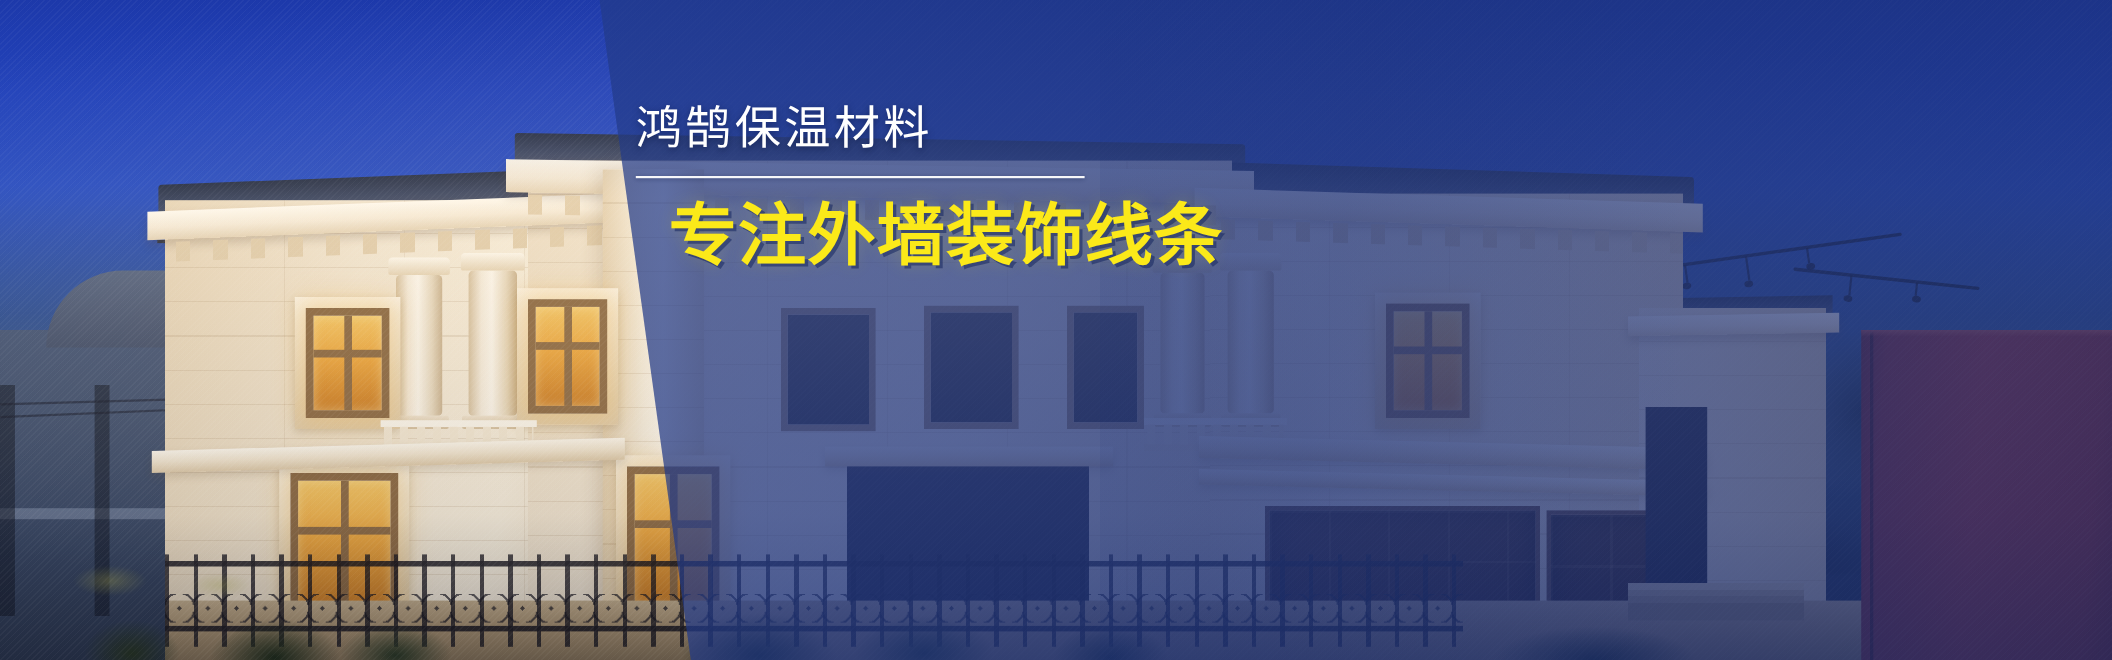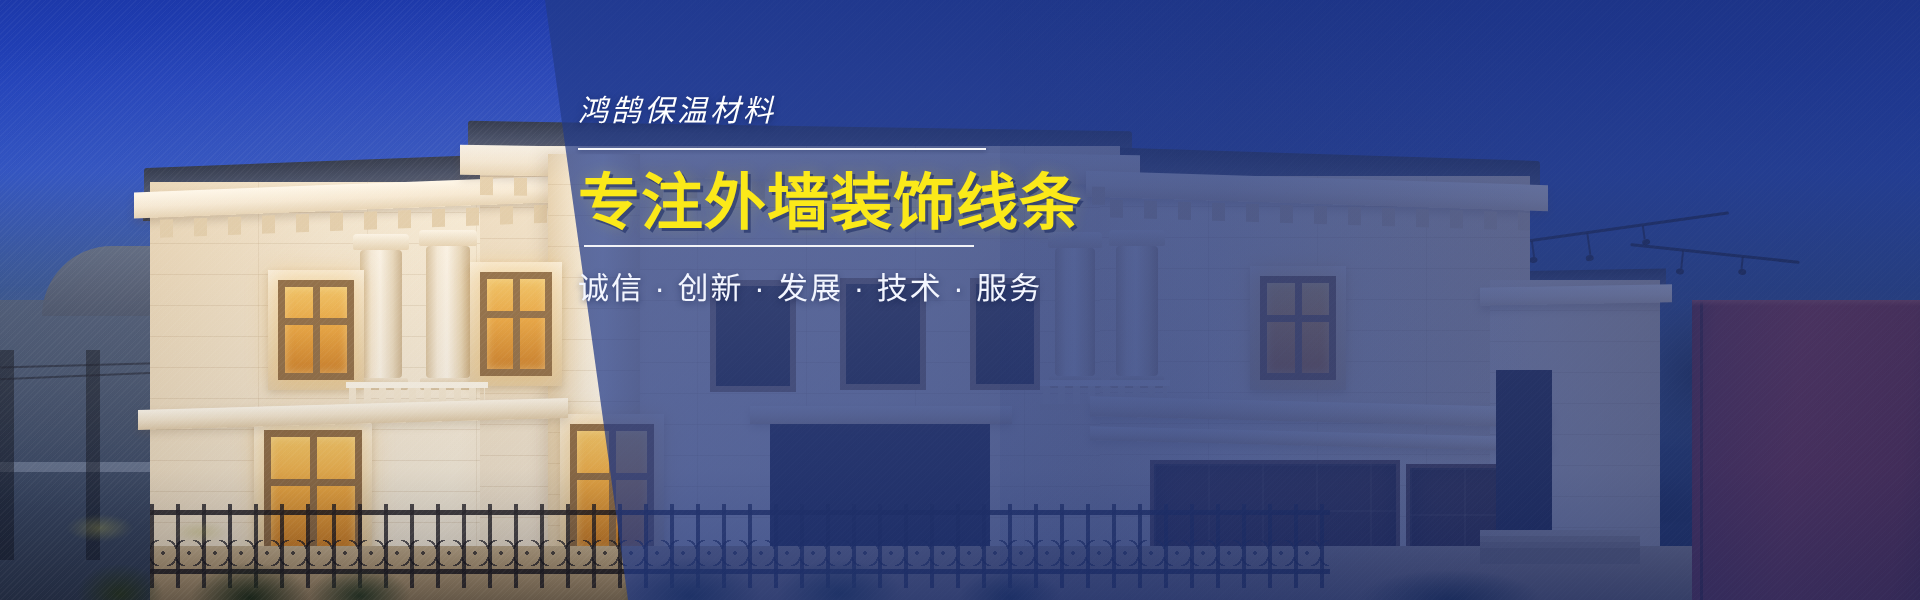--- a/index.html
+++ b/index.html
@@ -388,48 +388,47 @@
     background: linear-gradient(90deg, rgba(30,52,124,.10), rgba(30,52,124,0) 60%);
   }
 
   
   .content {
     position: absolute;
     left: 578px; top: 96px; width: 1180px;
     color: #fff;
   }
   .brand {
-    font-size: 30px;
+    font-size: 42px;
     letter-spacing: 3px;
     line-height: 1;
     color: #ffffff;
     text-shadow: 0 2px 6px rgba(10,20,60,.55);
     margin: 0 0 22px 0;
     font-weight: 400;
-    font-style: italic;
   }
   .rule {
     width: 408px; height: 2px;
     background: #ffffff;
     opacity: .95;
     margin: 0 0 20px 0;
     box-shadow: 0 1px 4px rgba(10,20,60,.4);
   }
   .headline {
     margin: 0;
     font-size: 62px;
     font-weight: 700;
     line-height: 1.08;
     letter-spacing: 1px;
     color: #fbe919;
     text-shadow:
       3px 3px 0 rgba(22,38,96,.55),
       0 0 16px rgba(251,233,25,.18);
   }
-  .headline .l2 { display: block; }
+  .headline .l2 { display: block; margin-left: 30px; }
   .tagline {
     margin: 26px 0 0 0;
     font-size: 31px;
     letter-spacing: 2px;
     color: #f3f6ff;
     text-shadow: 0 2px 6px rgba(10,20,60,.5);
     position: relative;
   }
   .tagline::before {
     content: "";
@@ -589,16 +588,15 @@
   <div class="content">
 
     <div class="brand">鸿鹄保温材料</div>
 
     <div class="rule"></div>
 
     <h1 class="headline">
       <span class="l2">专注外墙装饰线条</span>
     </h1>
 
-    <div class="tagline">诚信 · 创新 · 发展 · 技术 · 服务</div>
   </div>
 
 </div>
 
 </body></html>

